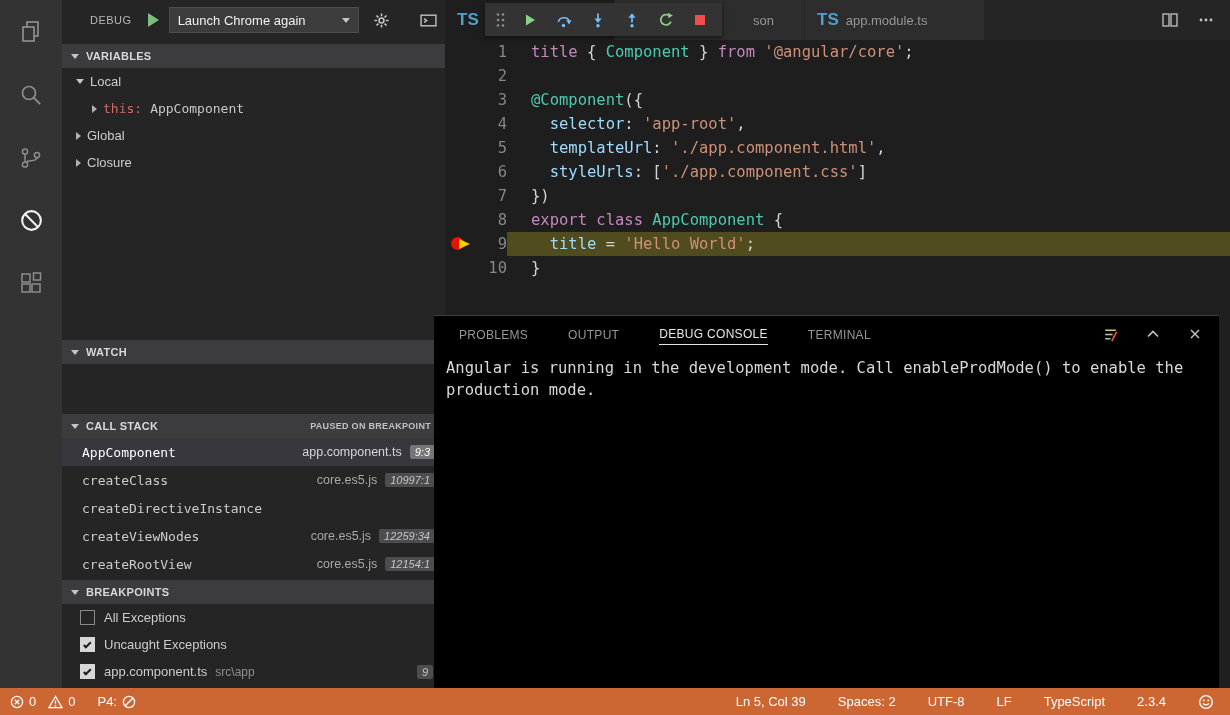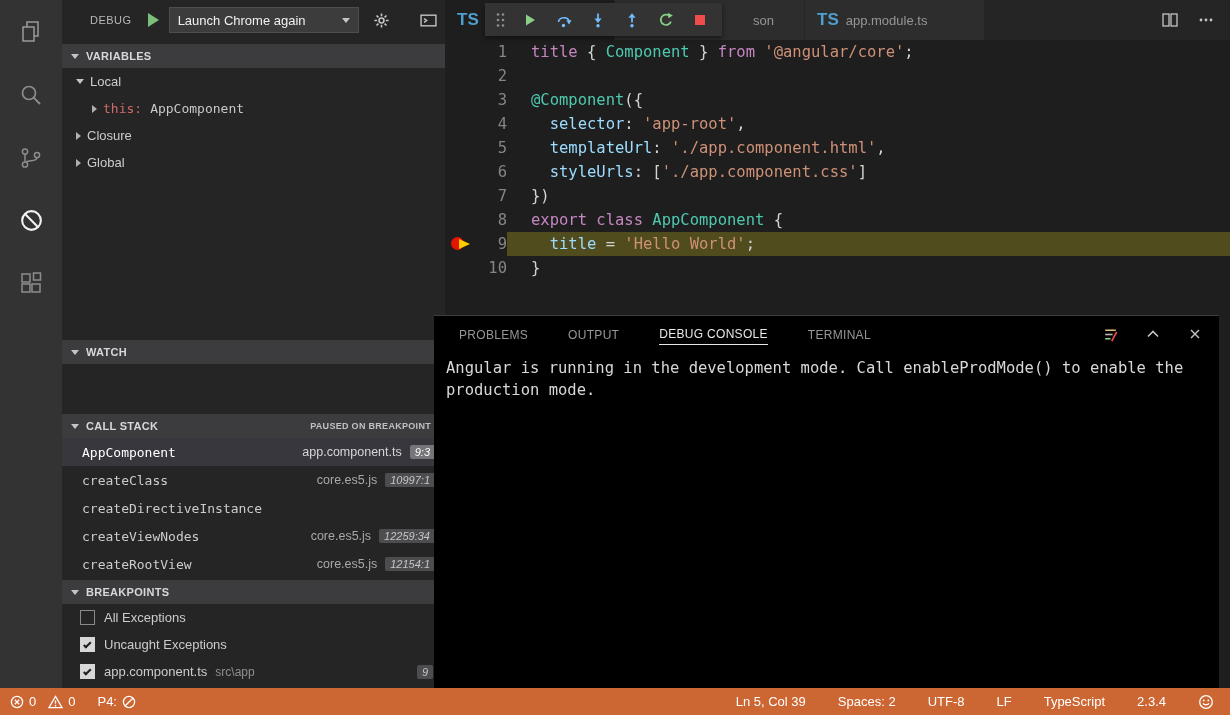--- a/index.html
+++ b/index.html
@@ -190,25 +190,25 @@
         <span class="tw exp"></span>
         <span>Local</span>
       </div>
       <div class="tree-row indent mono">
         <span class="tw col"></span>
         <span class="var-name mono">this:</span>
         <span class="var-value mono">AppComponent</span>
       </div>
       <div class="tree-row">
         <span class="tw col"></span>
-        <span>Closure</span>
+        <span>Global</span>
       </div>
       <div class="tree-row">
         <span class="tw col"></span>
-        <span>Global</span>
+        <span>Closure</span>
       </div>
     </div>
 
     <div class="section-header" id="hdr-watch">
       <span class="tw exp"></span>
       <span>WATCH</span>
     </div>
 
     <div class="section-header" id="hdr-callstack">
       <span class="tw exp"></span>

